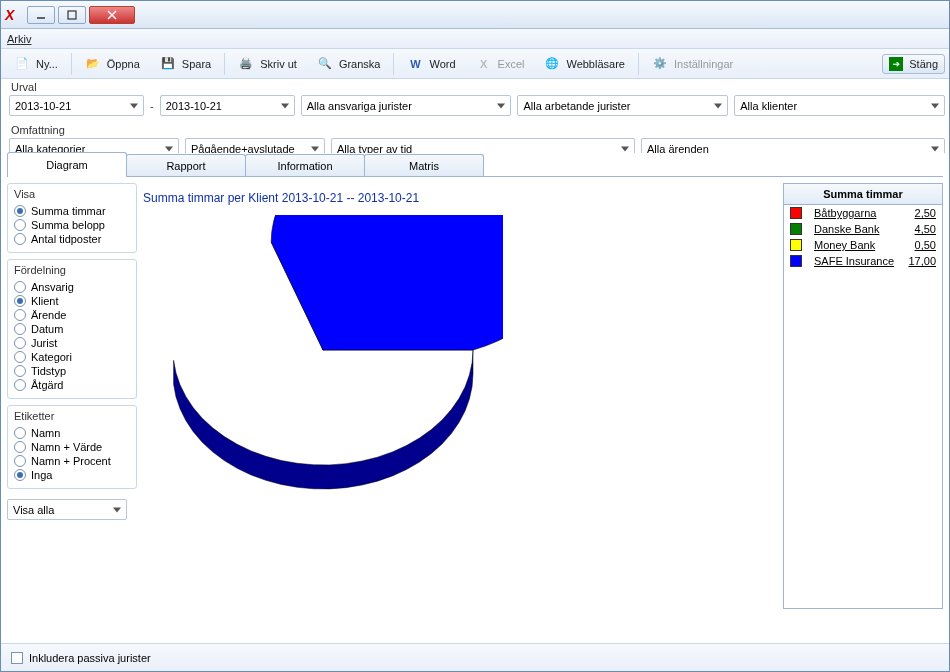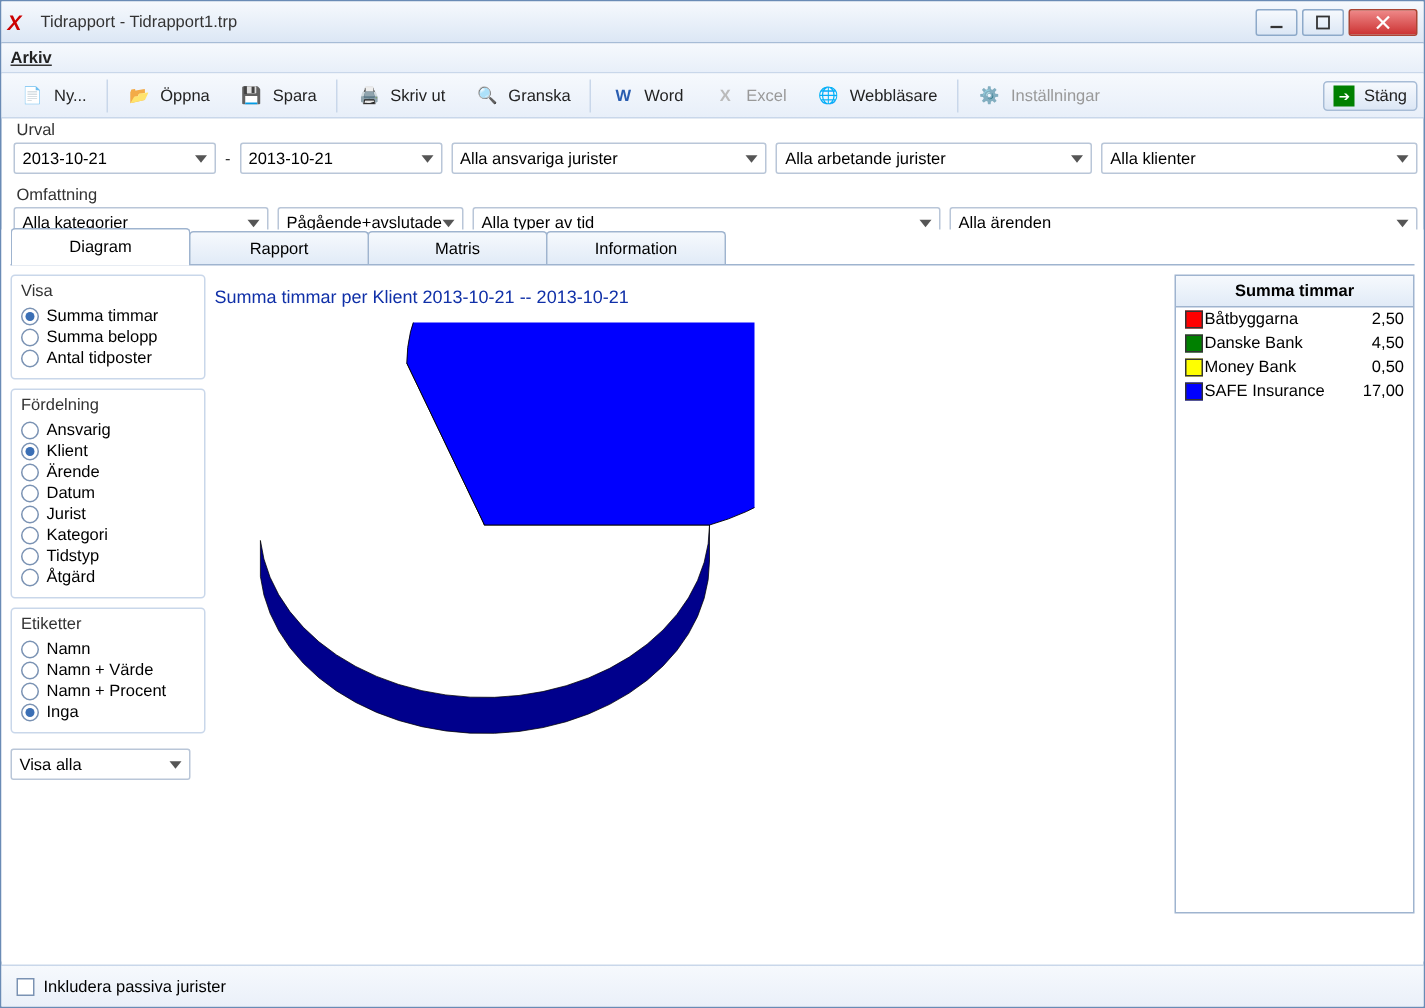--- a/index.html
+++ b/index.html
@@ -10,21 +10,21 @@
   .titlebar { height: 28px; background: linear-gradient(#f6f9fd,#dce7f5); display: flex; align-items: center; padding: 0 4px; border-bottom: 1px solid #a7bcd6; }
   .titlebar .app-icon { width: 16px; height: 16px; font-weight: bold; color: #c00; font-size: 14px; margin-right: 6px; font-style: italic; }
   .titlebar .title { color: #333; flex: 1; }
   .win-btns { display: flex; gap: 3px; }
   .win-btn { width: 28px; height: 18px; border: 1px solid #8da9c9; border-radius: 2px; background: linear-gradient(#f6f9fd,#dce7f5); display:flex; align-items:center; justify-content:center; font-size:10px; color:#333;}
   .win-btn.close { width: 46px; background: linear-gradient(#e88,#c33); color:#fff; border-color:#a43; }
   .win-btn.close svg { width:10px; height:10px; }
   .win-btn svg { width:10px; height:10px; }
 
   
-  .menubar { height: 20px; background: linear-gradient(#f6f9fd,#e8eff9); border-bottom: 1px solid #c9d7ea; padding: 0 6px; display:flex; align-items:center;font-weight:bold; }
+  .menubar { height: 20px; background: linear-gradient(#f6f9fd,#e8eff9); border-bottom: 1px solid #c9d7ea; padding: 0 6px; display:flex; align-items:center; }
   .menubar span { text-decoration: underline; text-decoration-color: #333; color:#222; }
 
   
   .toolbar { height: 30px; background: linear-gradient(#f6f9fd,#e8eff9); border-bottom: 1px solid #c9d7ea; display:flex; align-items:center; padding: 0 4px; gap: 2px; }
   .tbtn { display:flex; align-items:center; gap:6px; padding:3px 8px; border:1px solid transparent; border-radius:3px; color:#222;}
   .tbtn.disabled{ color:#999;}
   .tbtn .ico { width:16px; height:16px; display:flex; align-items:center; justify-content:center;}
   .sep { width:1px; height:22px; background:#c9d7ea; margin:0 2px;}
   .spacer{flex:1;}
   .tbtn.close-btn{ border:1px solid #a7bcd6; background:linear-gradient(#f6f9fd,#dce7f5); padding:2px 6px;}
@@ -51,39 +51,38 @@
   .group > .gtitle{ font-size:11px; color:#333; margin:2px 0 4px 0;}
   .radio-row{ display:flex; align-items:center; gap:5px; padding:1px 0;}
   .radio{ width:12px; height:12px; border:1px solid #7a92b3; border-radius:50%; display:inline-flex; align-items:center; justify-content:center; background:#fff;}
   .radio.checked::after{ content:""; width:6px; height:6px; background:#3b6fb5; border-radius:50%;}
 
   .chart-area{ flex:1; position:relative; display:flex; flex-direction:column; }
   .chart-title{ color:#1030a8; font-size:12px; margin:8px 0 10px 0;}
 
   .legend-panel{ width:160px; border:1px solid #9fb4cf;}
   .legend-panel .hdr{ background:linear-gradient(#f6f9fd,#e1ebf7); border-bottom:1px solid #9fb4cf; text-align:center; font-weight:bold; padding:4px 0;}
-  .legend-row{ display:flex; align-items:center; gap:1px; padding:2px 6px;}
+  .legend-row{ display:flex; align-items:center; gap:12px; padding:2px 6px;text-decoration:underline;}
   .swatch{ width:12px;height:12px; border:1px solid #333;}
   .legend-val{ margin-left:auto;}
 
   .footer{ position:absolute; left:0; right:0; bottom:0; height:28px; border-top:1px solid #c9d7ea; display:flex; align-items:center; padding:0 10px; background:linear-gradient(#f6f9fd,#eaf0f9);}
   .chk{ width:12px;height:12px;border:1px solid #7a92b3; background:#fff; margin-right:6px;}
 
   .bottom-combo-row{ padding:4px 0 0 0;}
 
   svg.pie{ width:360px; height:290px;}
 </style>
 </head>
 <body>
 
 <div class="window">
 
   <div class="titlebar">
     <span class="app-icon">X</span>
-    <span class="title">Tidrapport - Tidrapport1.trp</span>
     <div class="win-btns">
       <div class="win-btn">
           <svg viewBox="0 0 10 10">
             <line x1="1" y1="8" x2="9" y2="8" stroke="#333" stroke-width="1.5"></line>
           </svg>
         </div>
       <div class="win-btn">
           <svg viewBox="0 0 10 10">
             <rect x="1" y="1" width="8" height="8" fill="none" stroke="#333" stroke-width="1.2"></rect>
           </svg>
@@ -167,44 +166,44 @@
     <div class="combo wide">
         <span>Alla klienter</span>
       </div>
   </div>
 
   <div class="section-label">Omfattning</div>
   <div class="filter-row">
     <div class="combo" style="width:170px">
         <span>Alla kategorier</span>
       </div>
-    <div class="combo" style="width:124px">
+    <div class="combo" style="width:140px">
         <span>Pågående+avslutade</span>
       </div>
     <div class="combo wide">
         <span>Alla typer av tid</span>
       </div>
     <div class="combo wide">
         <span>Alla ärenden</span>
       </div>
   </div>
 
   <div class="content">
     <div class="tabs">
       <div class="tab active">
           <span>Diagram</span>
         </div>
       <div class="tab">
           <span>Rapport</span>
         </div>
       <div class="tab">
+          <span>Information</span>
+        </div>
+      <div class="tab">
           <span>Matris</span>
-        </div>
-      <div class="tab">
-          <span>Information</span>
         </div>
     </div>
 
     <div class="body-row">
 
       <div class="left-panel">
         <div class="group">
           <div class="gtitle">Visa</div>
           <div class="radio-row">
               <span class="radio checked"></span>

